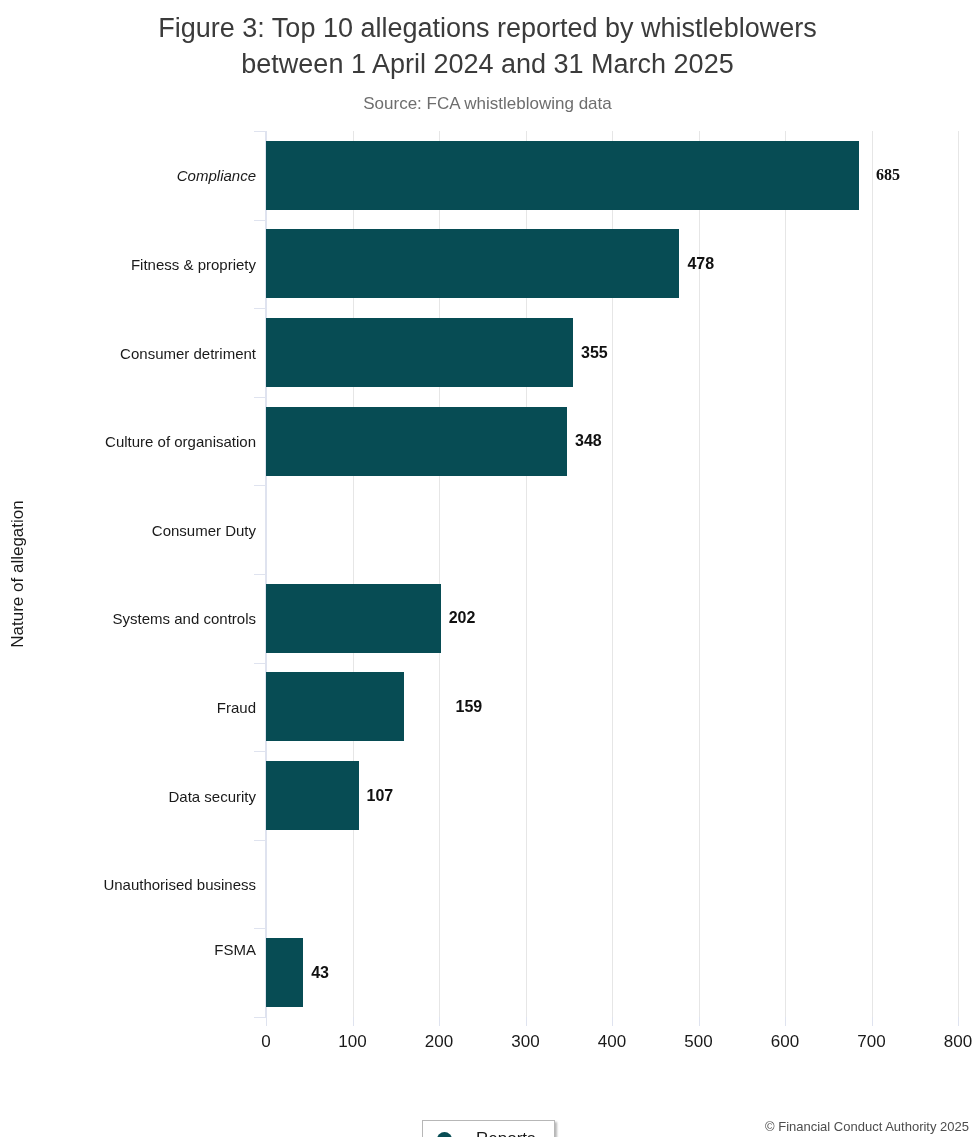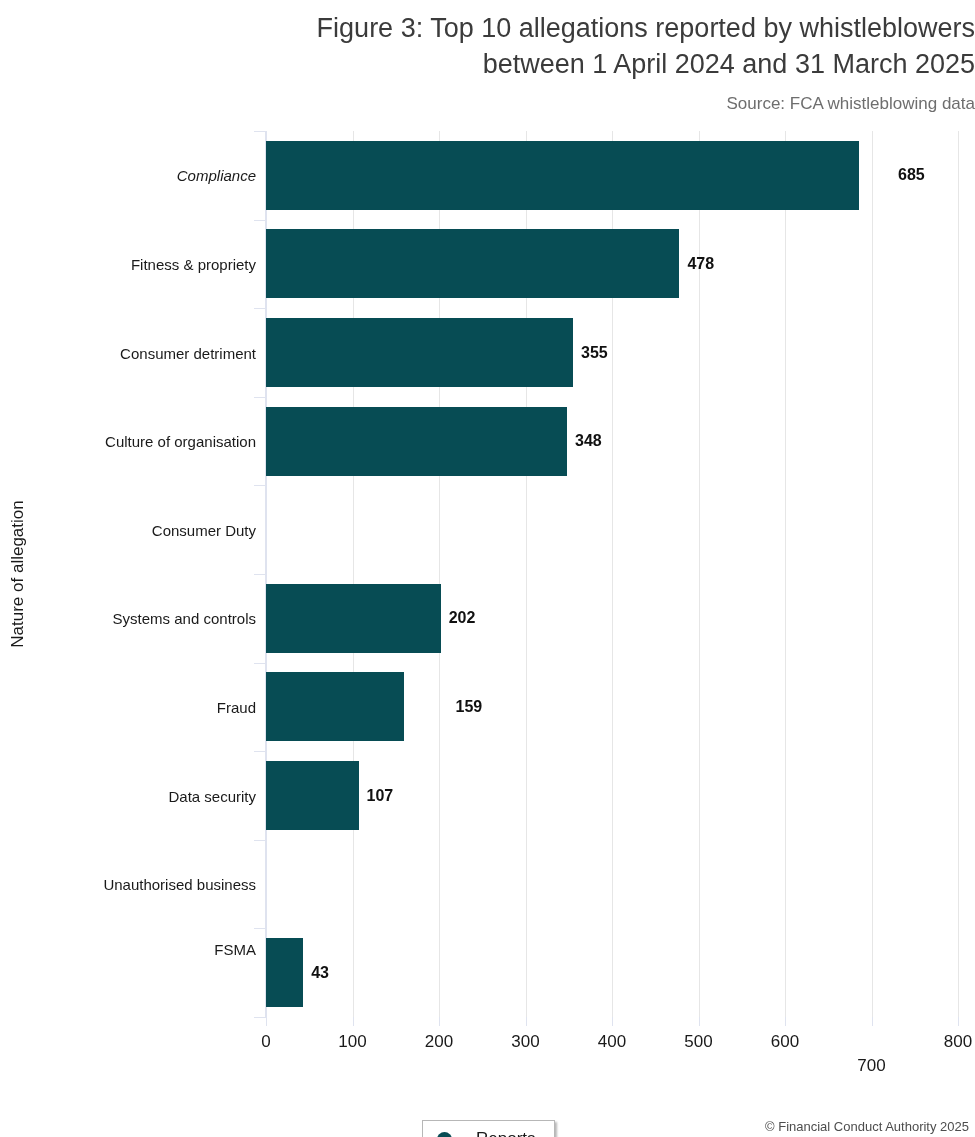--- a/index.html
+++ b/index.html
@@ -18,21 +18,21 @@
     background: #ffffff;
     overflow: hidden;
   }
 
   
   #title-block {
     position: absolute;
     left: 0;
     top: 10px;
     width: 975px;
-    text-align: right;
+    text-align: center;
   }
   #chart-title {
     font-size: 27px;
     line-height: 36px;
     color: #3b3b3b;
     font-weight: 400;
     white-space: pre-line;
   }
   #chart-subtitle {
     margin-top: 11px;
@@ -257,21 +257,21 @@
       <div class="gridline" style="left: 86.5px;"></div>
       <div class="gridline" style="left: 173px;"></div>
       <div class="gridline" style="left: 259.5px;"></div>
       <div class="gridline" style="left: 346px;"></div>
       <div class="gridline" style="left: 432.5px;"></div>
       <div class="gridline" style="left: 519px;"></div>
       <div class="gridline" style="left: 605.5px;"></div>
       <div class="gridline" style="left: 692px;"></div>
       <div class="bar-row" style="top: 9.8px; height: 69px;">
         <div class="bar" title="Compliance: 685" style="width: 592.525px; background: rgb(7, 76, 84);"></div>
-        <div class="bar-value" style="left: 632px;">685</div>
+        <div class="bar-value" style="left: 610px; font-family: Liberation Serif, serif;">685</div>
       </div>
       <div class="bar-row" style="top: 98.4px; height: 69px;">
         <div class="bar" title="Fitness &amp; propriety: 478" style="width: 413.47px; background: rgb(7, 76, 84);"></div>
         <div class="bar-value" style="left: 421.47px;">478</div>
       </div>
       <div class="bar-row" style="top: 187px; height: 69px;">
         <div class="bar" title="Consumer detriment: 355" style="width: 307.075px; background: rgb(7, 76, 84);"></div>
         <div class="bar-value" style="left: 315.075px;">355</div>
       </div>
       <div class="bar-row" style="top: 275.6px; height: 69px;">
@@ -308,21 +308,21 @@
       <div class="x-tick-mark" style="left: 692px;"></div>
     </div>
   <div id="x-labels">
       <div class="x-tick-label" style="left: 266px;">0</div>
       <div class="x-tick-label" style="left: 352.5px;">100</div>
       <div class="x-tick-label" style="left: 439px;">200</div>
       <div class="x-tick-label" style="left: 525.5px;">300</div>
       <div class="x-tick-label" style="left: 612px;">400</div>
       <div class="x-tick-label" style="left: 698.5px;">500</div>
       <div class="x-tick-label" style="left: 785px;">600</div>
-      <div class="x-tick-label" style="left: 871.5px; margin-top: 24px;">700</div>
+      <div class="x-tick-label" style="left: 871.5px;">700</div>
       <div class="x-tick-label" style="left: 958px;">800</div>
     </div>
 
   <div id="legend">
     <span id="legend-marker"></span>
     <span id="legend-label">Reports</span>
   </div>
 
   <div id="footer">© Financial Conduct Authority 2025</div>
 

